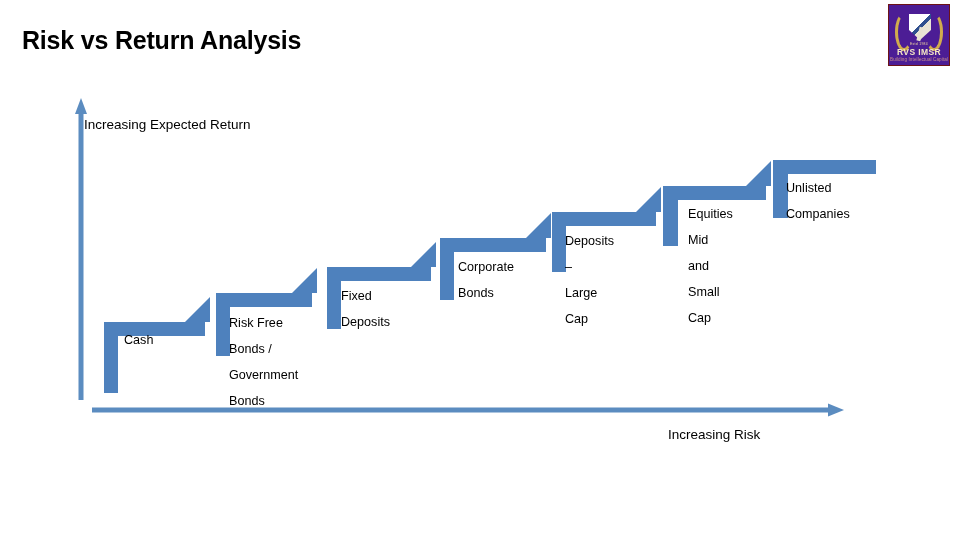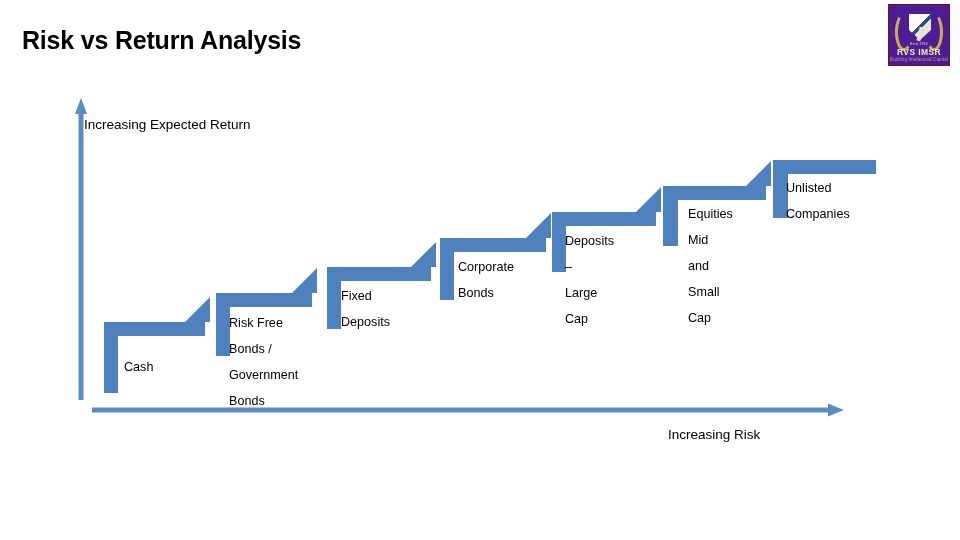--- a/index.html
+++ b/index.html
@@ -180,21 +180,21 @@
     <rect x="0" y="7.5" width="742" height="5" fill="#5b8cc0"></rect>
     <polygon points="752,10 736,16.5 736,3.5" fill="#5b8cc0"></polygon>
   </svg>
   <div class="axis-label" id="x-axis-label">Increasing Risk</div>
 
   <div id="steps-layer">
       <div class="step" style="left: 104px; top: 322px;">
         <div class="step-riser" style="width: 14px; height: 71px; background: rgb(78, 129, 189);"></div>
         <div class="step-tread" style="width: 101px; background: rgb(78, 129, 189);"></div>
         <div class="step-arrowhead" style="left: 81px; top: -25px; border-left: 25px solid transparent; border-bottom: 25px solid rgb(78, 129, 189);"></div>
-        <div class="step-label" style="left: 20px; top: 32px;">Cash</div>
+        <div class="step-label" style="left: 20px; top: 5px;">Cash</div>
       </div>
       <div class="step" style="left: 216px; top: 293px;">
         <div class="step-riser" style="width: 14px; height: 63px; background: rgb(78, 129, 189);"></div>
         <div class="step-tread" style="width: 96px; background: rgb(78, 129, 189);"></div>
         <div class="step-arrowhead" style="left: 76px; top: -25px; border-left: 25px solid transparent; border-bottom: 25px solid rgb(78, 129, 189);"></div>
         <div class="step-label" style="left: 13px; top: 17px;">Risk Free
 Bonds /
 Government
 Bonds</div>
       </div>

